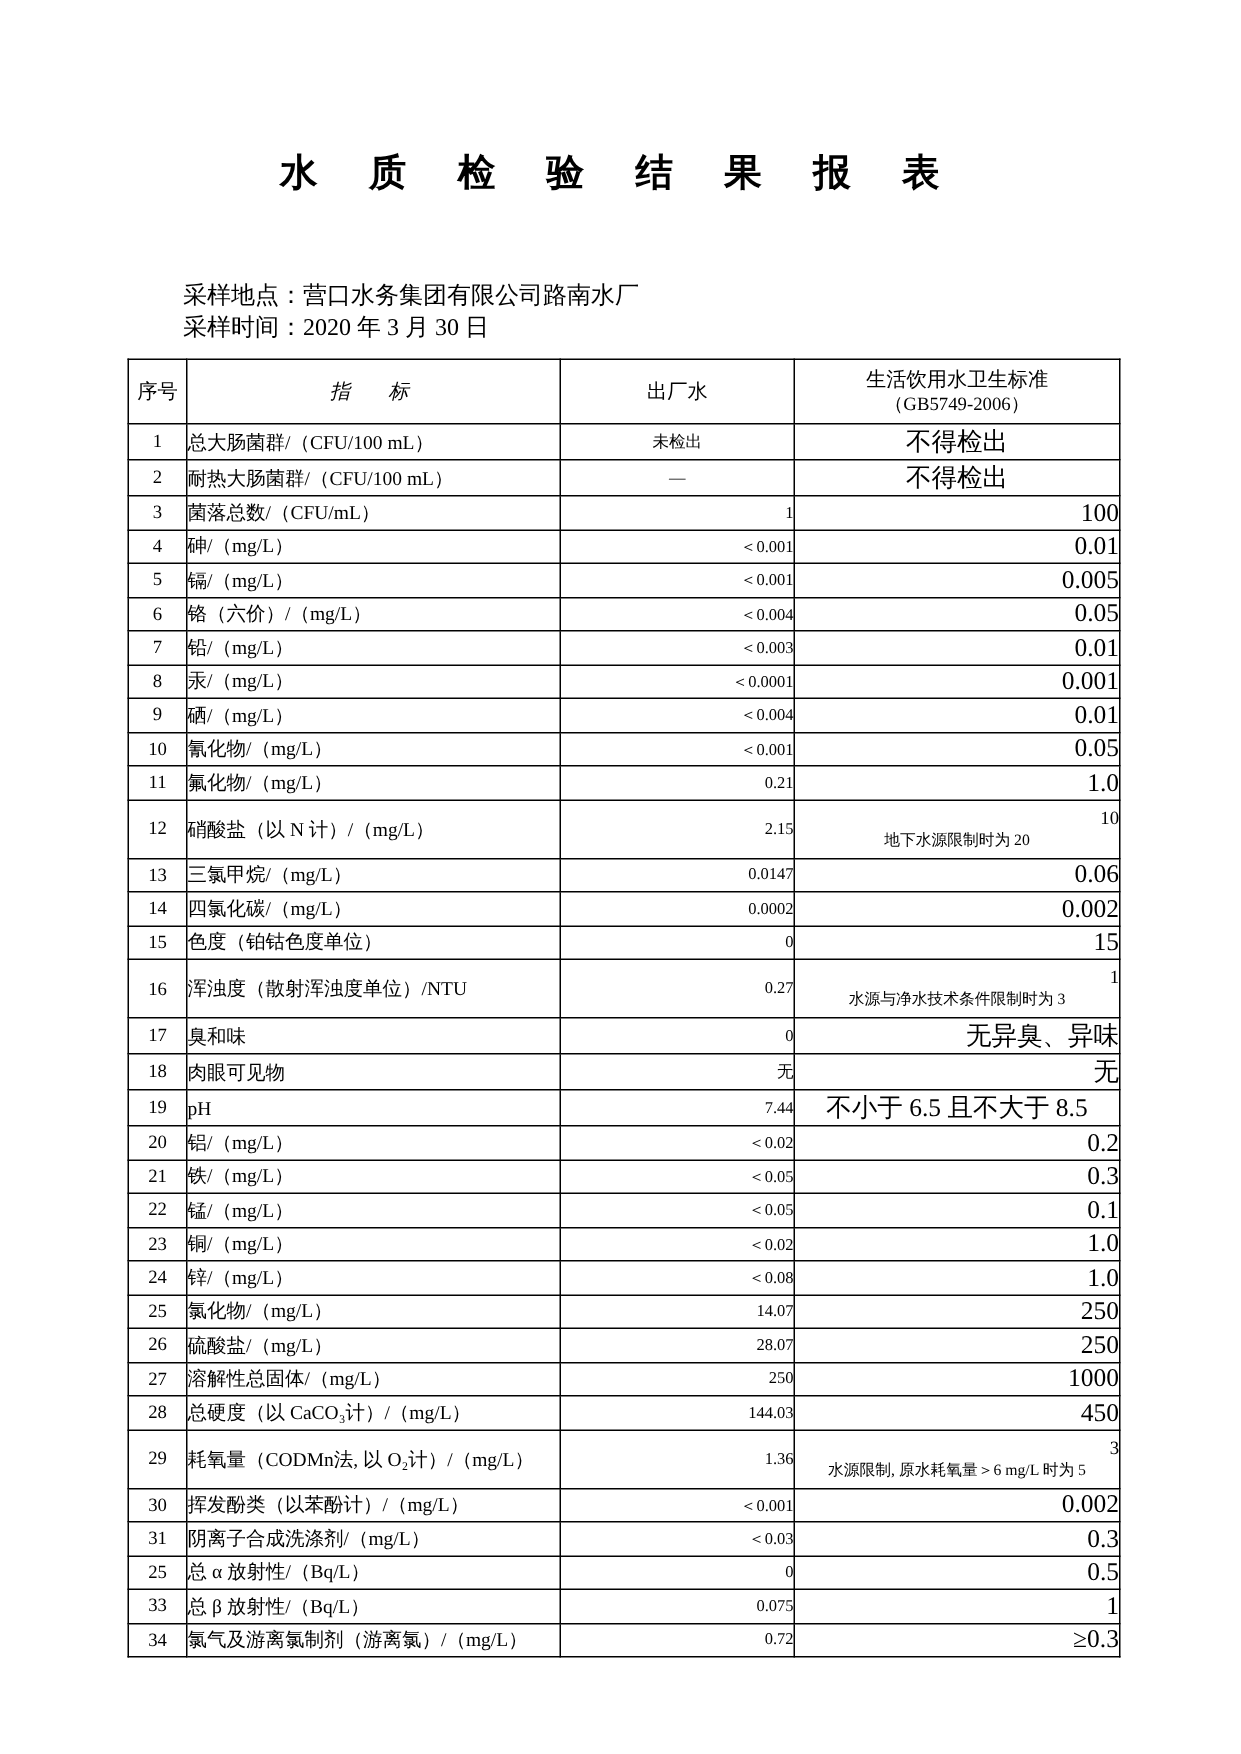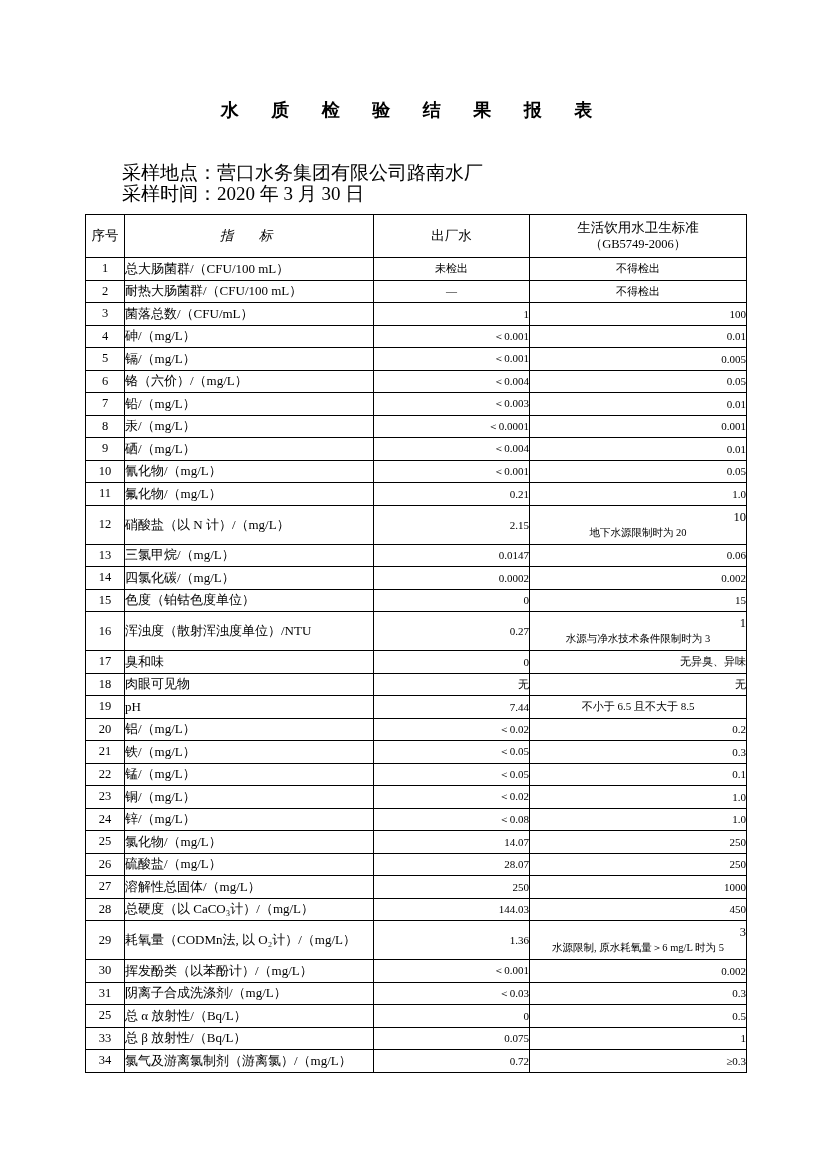--- a/index.html
+++ b/index.html
@@ -16,30 +16,30 @@
   }
   .page {
     width: 827px;
     height: 1169px;
     box-sizing: border-box;
     padding: 0;
     position: relative;
   }
   .doc-title {
     text-align: center;
-    font-size: 18px;
+    font-size: 25px;
     font-weight: bold;
     letter-spacing: 14px;
     margin-top: 98px;
     font-family: "Liberation Serif", "DejaVu Serif", serif;
   }
   .meta {
-    margin-top: 40px;
+    margin-top: 56px;
     margin-left: 122px;
-    font-size: 19px;
+    font-size: 16px;
     line-height: 21px;
   }
   .meta div { white-space: nowrap; }
   table.report {
     border-collapse: collapse;
     margin-left: 85px;
     margin-top: 10px;
     width: 657px;
     table-layout: fixed;
     font-size: 13px;
@@ -73,21 +73,21 @@
   }
   td.c-val {
     text-align: right;
     padding-right: 9px;
     font-size: 11px;
   }
   td.c-val.center { text-align: center; padding-right: 0; }
   td.c-std {
     text-align: right;
     padding-right: 8px;
-    font-size: 11px;
+    font-size: 17px;
   }
   td.c-std.center { text-align: center; padding-right: 0; }
   .std-two {
     line-height: 15px;
     padding: 2px 6px 2px 0;
   }
   .std-two .main { display: block; text-align: right; font-size: 12.5px; }
   .std-two .note { display: block; text-align: center; font-size: 10.5px; }
   .tall td { height: 38px; }
 </style>

